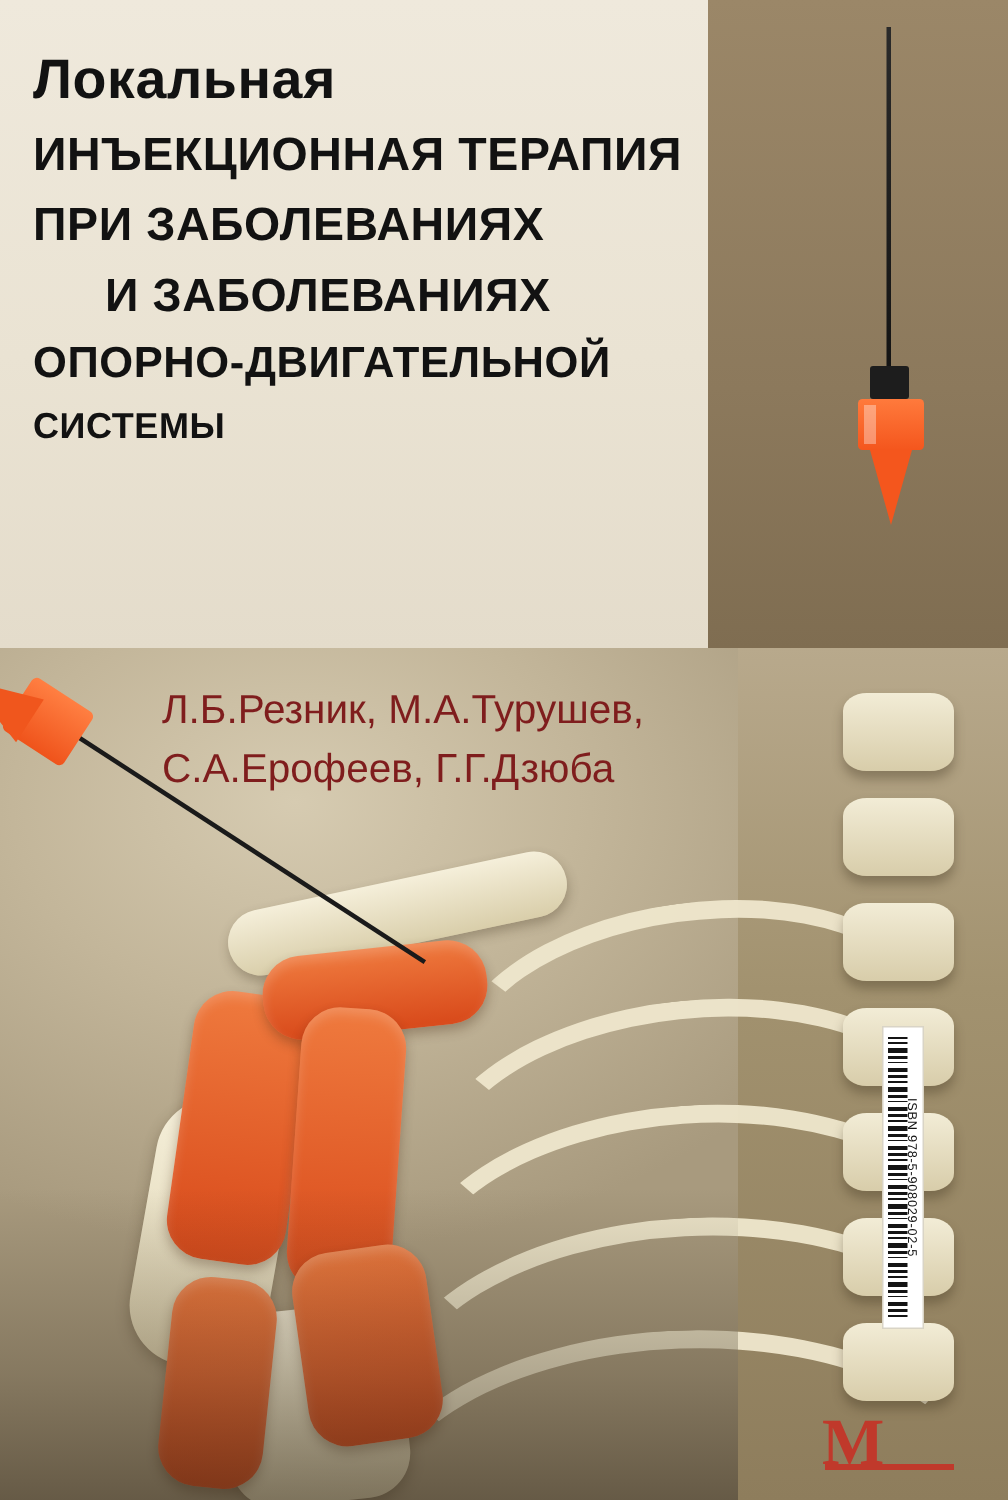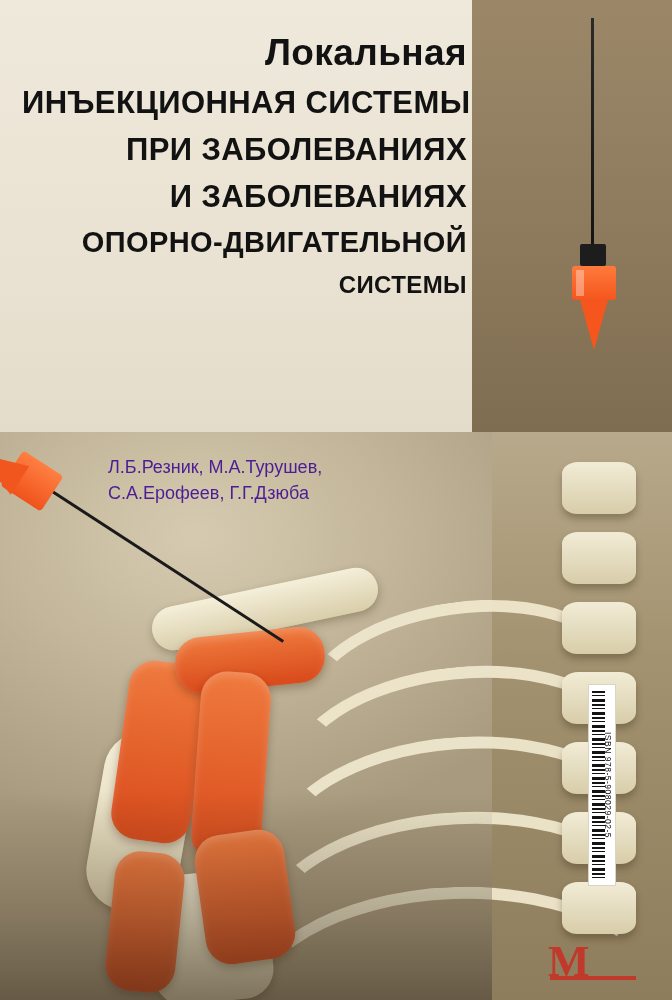--- a/index.html
+++ b/index.html
@@ -37,34 +37,33 @@
     width: 200px; height: 432px;
     background: linear-gradient(180deg, #9b8768 0%, #8c795c 60%, #7f6d51 100%);
   }
 
   
   .title-block {
     position: absolute;
     left: 22px;
     top: 34px;
     width: 445px;
-    text-align: right;
   }
   .title-line {
     color: #121212;
     font-weight: bold;
     letter-spacing: 0.4px;
     line-height: 1.0;
     margin-bottom: 16px;
     white-space: nowrap;
   }
   .title-line.l1 { font-size: 37px; }
   .title-line.l2 { font-size: 31px; }
   .title-line.l3 { font-size: 31px; }
-  .title-line.l4 { font-size: 31px; }
+  .title-line.l4 { font-size: 31px; margin-left: 48px; }
   .title-line.l5 { font-size: 29px; }
   .title-line.l6 { font-size: 24px; margin-bottom: 16px; }
 
   
   .syringe-top {
     position: absolute;
     left: 560px; top: 18px;
     width: 70px; height: 330px;
   }
   .syringe-top .needle {
@@ -200,22 +199,22 @@
     transform: rotate(33deg);
   }
 
   
   .authors {
     position: absolute;
     left: 108px; top: 22px;
     width: 360px;
   }
   .author-line {
-    color: #4c1d95;
-    font-size: 18px;
+    color: #7f1d1d;
+    font-size: 27px;
     line-height: 1.45;
     white-space: nowrap;
   }
 
   
   .isbn {
     position: absolute;
     left: 588px; top: 252px;
     width: 26px; height: 200px;
     background: #ffffff;
@@ -278,21 +277,21 @@
 
 <div id="cover">
 
   <div class="top-band">
     <div class="top-band-inner"></div>
     <div class="top-band-dark"></div>
   </div>
 
   <div class="title-block">
     <div class="title-line l1">Локальная</div>
-    <div class="title-line l2">ИНЪЕКЦИОННАЯ СИСТЕМЫ</div>
+    <div class="title-line l2">ИНЪЕКЦИОННАЯ ТЕРАПИЯ</div>
     <div class="title-line l3">ПРИ ЗАБОЛЕВАНИЯХ</div>
     <div class="title-line l4">И ЗАБОЛЕВАНИЯХ</div>
     <div class="title-line l5">ОПОРНО-ДВИГАТЕЛЬНОЙ</div>
     <div class="title-line l6">СИСТЕМЫ</div>
   </div>
 
   <div class="syringe-top">
     <div class="needle"></div>
     <div class="hub"></div>
     <div class="barrel"></div>

